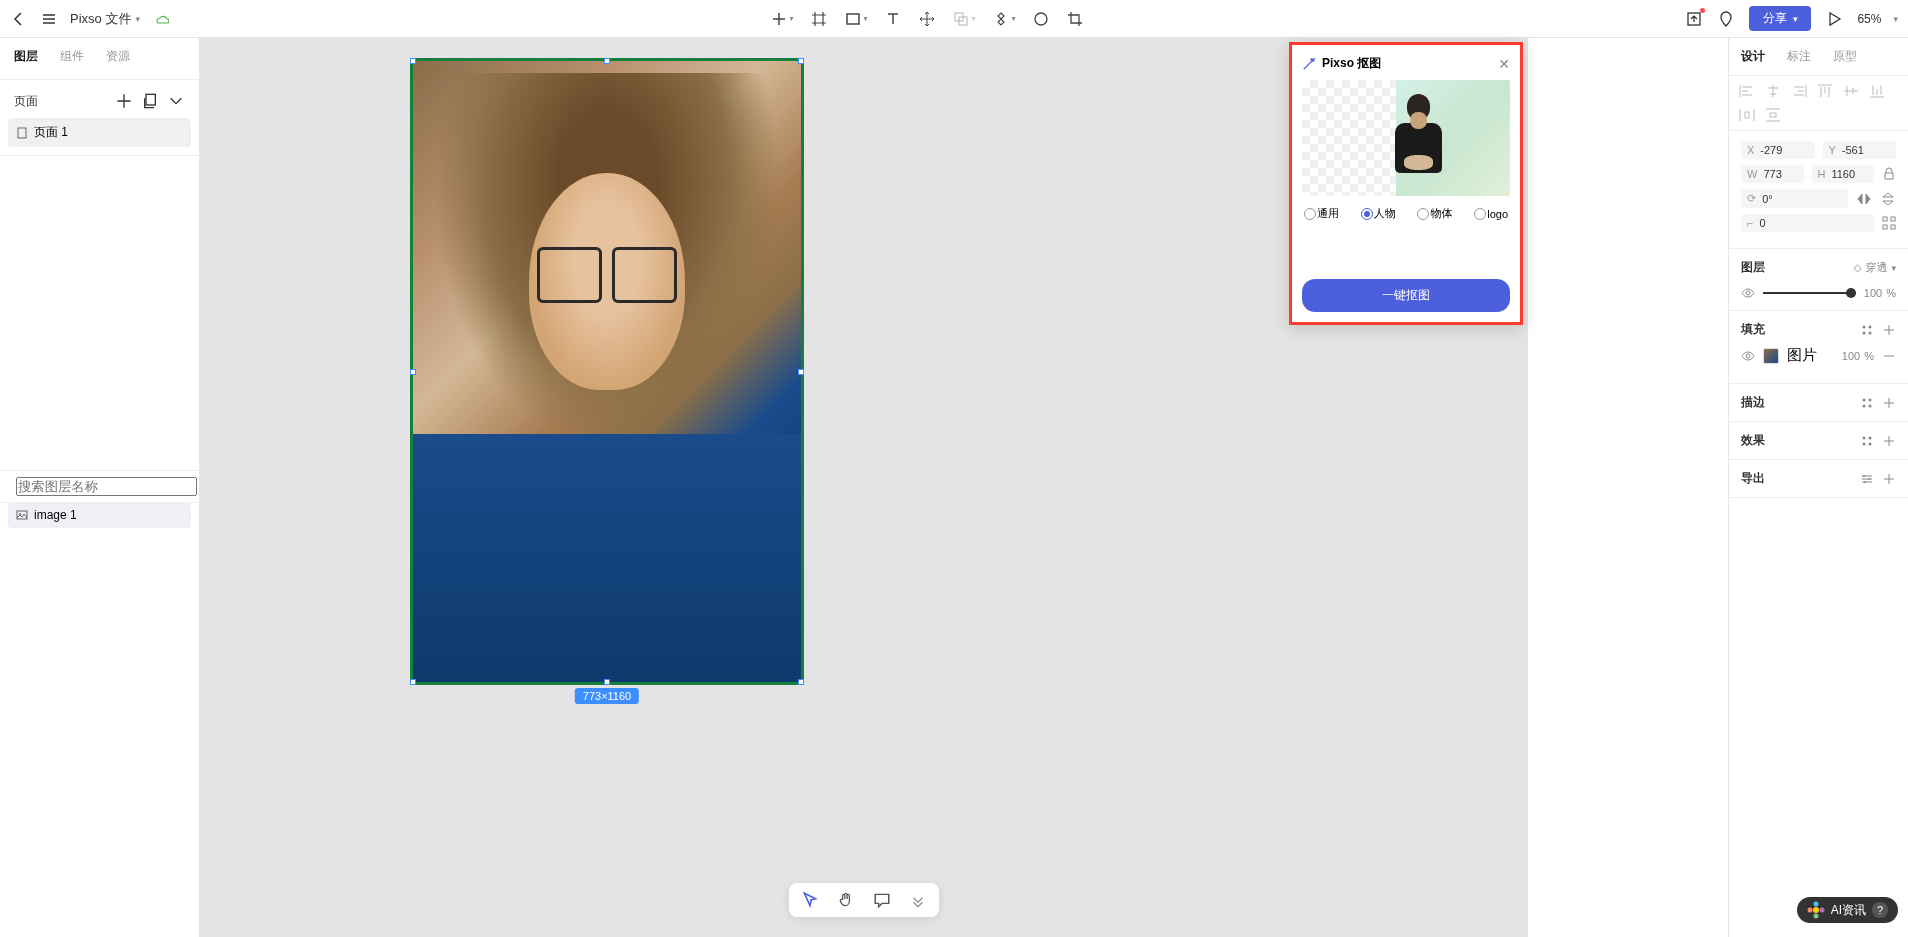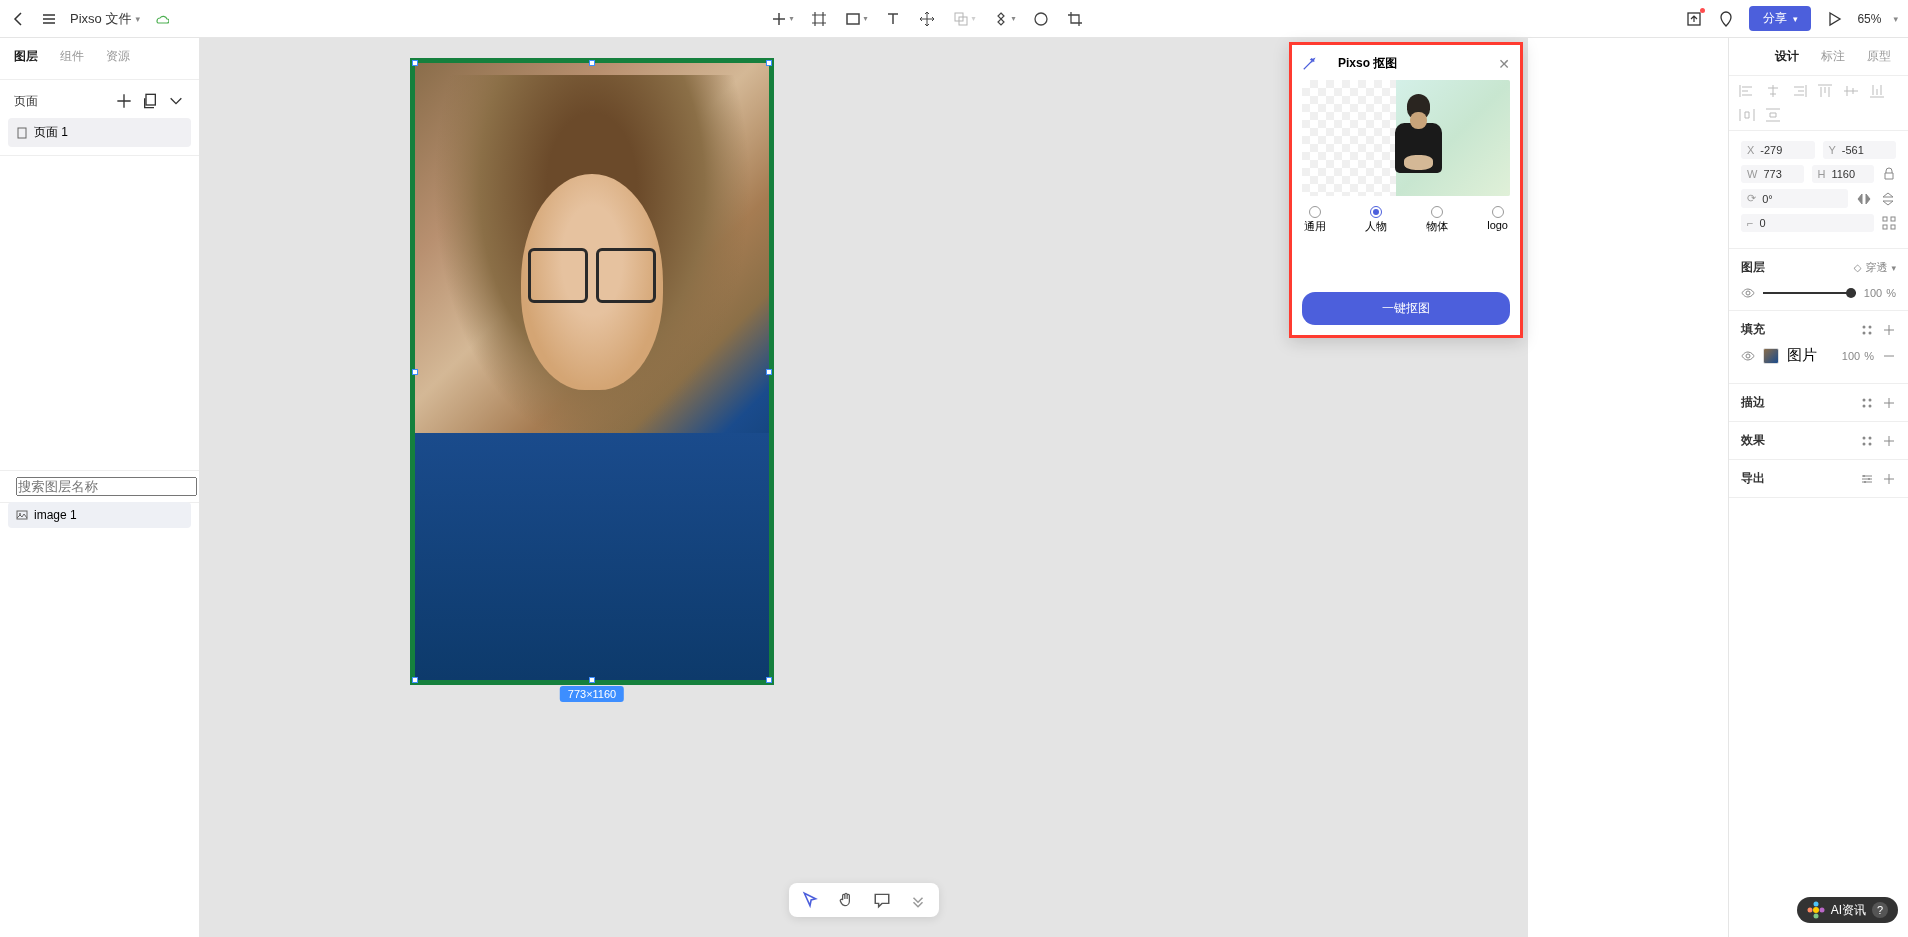--- a/index.html
+++ b/index.html
@@ -28,21 +28,21 @@
 .lp-tab.active { color: #222; font-weight: 600; }
 .lp-pages { padding: 8px 8px; border-bottom: 1px solid #eee; text-align: center; }
 .lp-pages-header { display: flex; align-items: center; justify-content: space-between; padding: 4px 6px; font-size: 12px; color: #333; }
 .lp-pages-header-icons { display: flex; gap: 8px; }
 .lp-page-item { display: flex; align-items: center; gap: 6px; padding: 6px 8px; background: #f0f0f3; border-radius: 4px; font-size: 12px; margin-top: 4px; cursor: pointer; }
 .lp-search-wrap { position: absolute; top: 432px; left: 0; right: 0; padding: 6px 10px; display: flex; align-items: center; gap: 6px; color: #aaa; font-size: 12px; border-top: 1px solid #eee; border-bottom: 1px solid #eee;}
 .lp-layer-item { position: absolute; top: 464px; left: 8px; right: 8px; display: flex; align-items: center; gap: 6px; padding: 6px 8px; background: #eef0f5; border-radius: 4px; font-size: 12px; cursor: pointer; }
 
 
 .canvas { position: absolute; left: 200px; right: 380px; top: 38px; bottom: 0; background: #e4e4e4; }
-.selected-frame { position: absolute; left: 210px; top: 20px; width: 364px; height: 627px; border: 5px solid #15803d; }
+.selected-frame { position: absolute; left: 210px; top: 20px; width: 394px; height: 627px; border: 3px solid #15803d; }
 .sel-handle { position: absolute; width: 6px; height: 6px; background: #fff; border: 1px solid #3d8eff; }
 .sel-tl { top: -3px; left: -3px; } .sel-tr { top: -3px; right: -3px; }
 .sel-bl { bottom: -3px; left: -3px; } .sel-br { bottom: -3px; right: -3px; }
 .sel-tm { top: -3px; left: 50%; margin-left: -3px; } .sel-bm { bottom: -3px; left: 50%; margin-left: -3px; }
 .sel-ml { left: -3px; top: 50%; margin-top: -3px; } .sel-mr { right: -3px; top: 50%; margin-top: -3px; }
 .photo { position: absolute; inset: 0; background: linear-gradient(135deg, #8a6d4a 0%, #b89070 20%, #d4b896 35%, #a67c52 50%, #8b6f47 60%, #1a4b8c 70%, #0d3a6b 85%, #1a4b8c 100%); border-radius: 2px; overflow: hidden; }
 .face { position:absolute; left: 30%; top: 18%; width: 40%; height: 35%; background: radial-gradient(ellipse at 50% 40%, #e6c29f 30%, #d4a574 70%); border-radius: 50% 50% 45% 45%; }
 .glasses { position:absolute; left: 32%; top: 30%; width: 36%; height: 8%; }
 .glasses::before, .glasses::after { content:''; position:absolute; width: 42%; height: 100%; border: 3px solid #2a2a2a; border-radius: 6px; top: 0; }
 .glasses::before { left: 0; } .glasses::after { right: 0; }
@@ -51,41 +51,41 @@
 .size-badge { position: absolute; bottom: -22px; left: 50%; transform: translateX(-50%); background: #3d8eff; color: #fff; font-size: 11px; padding: 2px 8px; border-radius: 3px; }
 
 
 .bottom-tools { position: absolute; left: 50%; transform: translateX(-50%); bottom: 20px; background: #fff; border-radius: 8px; box-shadow: 0 2px 10px rgba(0,0,0,0.1); display: flex; align-items: center; padding: 8px 12px; gap: 18px; }
 .bt-icon { width: 18px; height: 18px; display:flex; align-items:center; justify-content:center; cursor:pointer; color:#555; }
 .bt-icon.active { color: #4c5fdc; }
 
 
 .popup { position: absolute; top: 42px; right: 385px; width: 234px; background: #fff; border: 3px solid #ff3b30; box-shadow: 0 4px 16px rgba(0,0,0,0.15); padding: 10px; }
 .popup-header { display: flex; align-items: center; justify-content: space-between; padding-bottom: 8px; }
-.popup-title { font-size: 12px; font-weight: 600; display: flex; align-items: center; gap: 22px; }
+.popup-title { font-size: 12px; font-weight: 600; display: flex; align-items: center; gap: 6px; }
 .popup-close { cursor: pointer; color: #888; font-size: 14px; }
 .popup-preview { width: 100%; height: 116px; background: repeating-conic-gradient(#f0f0f0 0% 25%, #fff 0% 50%) 0 0/16px 16px; position: relative; border-radius: 2px; overflow:hidden; }
 .preview-gradient { position:absolute; right:0; top:0; bottom:0; width:55%; background: linear-gradient(135deg, #d4f0e8, #c8e6d0, #e0f0d8); }
 .preview-person { position:absolute; left: 42%; top: 12%; width: 28%; height: 85%; }
 .preview-head { position:absolute; top:0; left:30%; width:40%; height:25%; background:#2a2520; border-radius:50% 50% 40% 40%; }
 .preview-face { position:absolute; top:18%; left:35%; width:30%; height:18%; background:#c9a47a; border-radius:45%; }
 .preview-body { position:absolute; top:30%; left:10%; width:80%; height:50%; background:#1a1a1a; border-radius:20% 20% 10% 10%; }
 .preview-hands { position:absolute; top:62%; left:25%; width:50%; height:15%; background:#d4b896; border-radius:40%; }
 .popup-radios { display: flex; justify-content: space-between; padding: 10px 2px; }
-.radio-item { display: flex; align-items: center; gap: 1px; font-size: 11px; cursor: pointer; flex-direction: column; }
+.radio-item { display: flex; align-items: center; gap: 1px; font-size: 11px; cursor: pointer; }
 .radio-circle { width: 12px; height: 12px; border: 1px solid #999; border-radius: 50%; display: inline-flex; align-items:center; justify-content:center; }
 .radio-circle.checked { border-color: #4c5fdc; }
 .radio-circle.checked::after { content:''; width:6px; height:6px; background:#4c5fdc; border-radius:50%; }
 .popup-btn { width: 100%; background: #4c5fdc; color: #fff; border: none; padding: 8px; border-radius: 13px; font-size: 12px; cursor: pointer; margin-top: 48px; }
 
 
 .right-panel { position: absolute; right: 0; top: 38px; width: 180px; bottom: 0; border-left: 1px solid #e5e5e5; background: #fff; overflow-y: auto; }
 .rp-tabs { display: flex; padding: 10px 12px; gap: 22px; border-bottom: 1px solid #eee; }
 .rp-tab { font-size: 12px; color: #999; cursor: pointer; }
-.rp-tab.active { color: #222; font-weight: 600; margin-left: 34px; }
+.rp-tab.active { color: #222; font-weight: 600; }
 .rp-align { display: flex; padding: 8px 10px; gap: 10px; border-bottom: 1px solid #eee; flex-wrap: wrap; }
 .align-icon { width: 16px; height: 14px; cursor: pointer; color: #bbb; }
 .rp-section { padding: 10px 12px; border-bottom: 1px solid #eee; }
 .rp-row { display: flex; gap: 8px; margin-bottom: 6px; align-items:center; }
 .rp-field { display: flex; align-items: center; background: #f5f5f7; border-radius: 3px; padding: 3px 6px; flex: 1; font-size: 11px; }
 .rp-field-label { color: #999; margin-right: 6px; }
 .rp-field-val { color: #333; }
 .rp-title { font-size: 12px; font-weight: 600; color: #333; }
 .rp-sub { font-size: 11px; color: #888; display: flex; align-items: center; gap: 4px; }
 .rp-section-header { display: flex; justify-content: space-between; align-items: center; }

